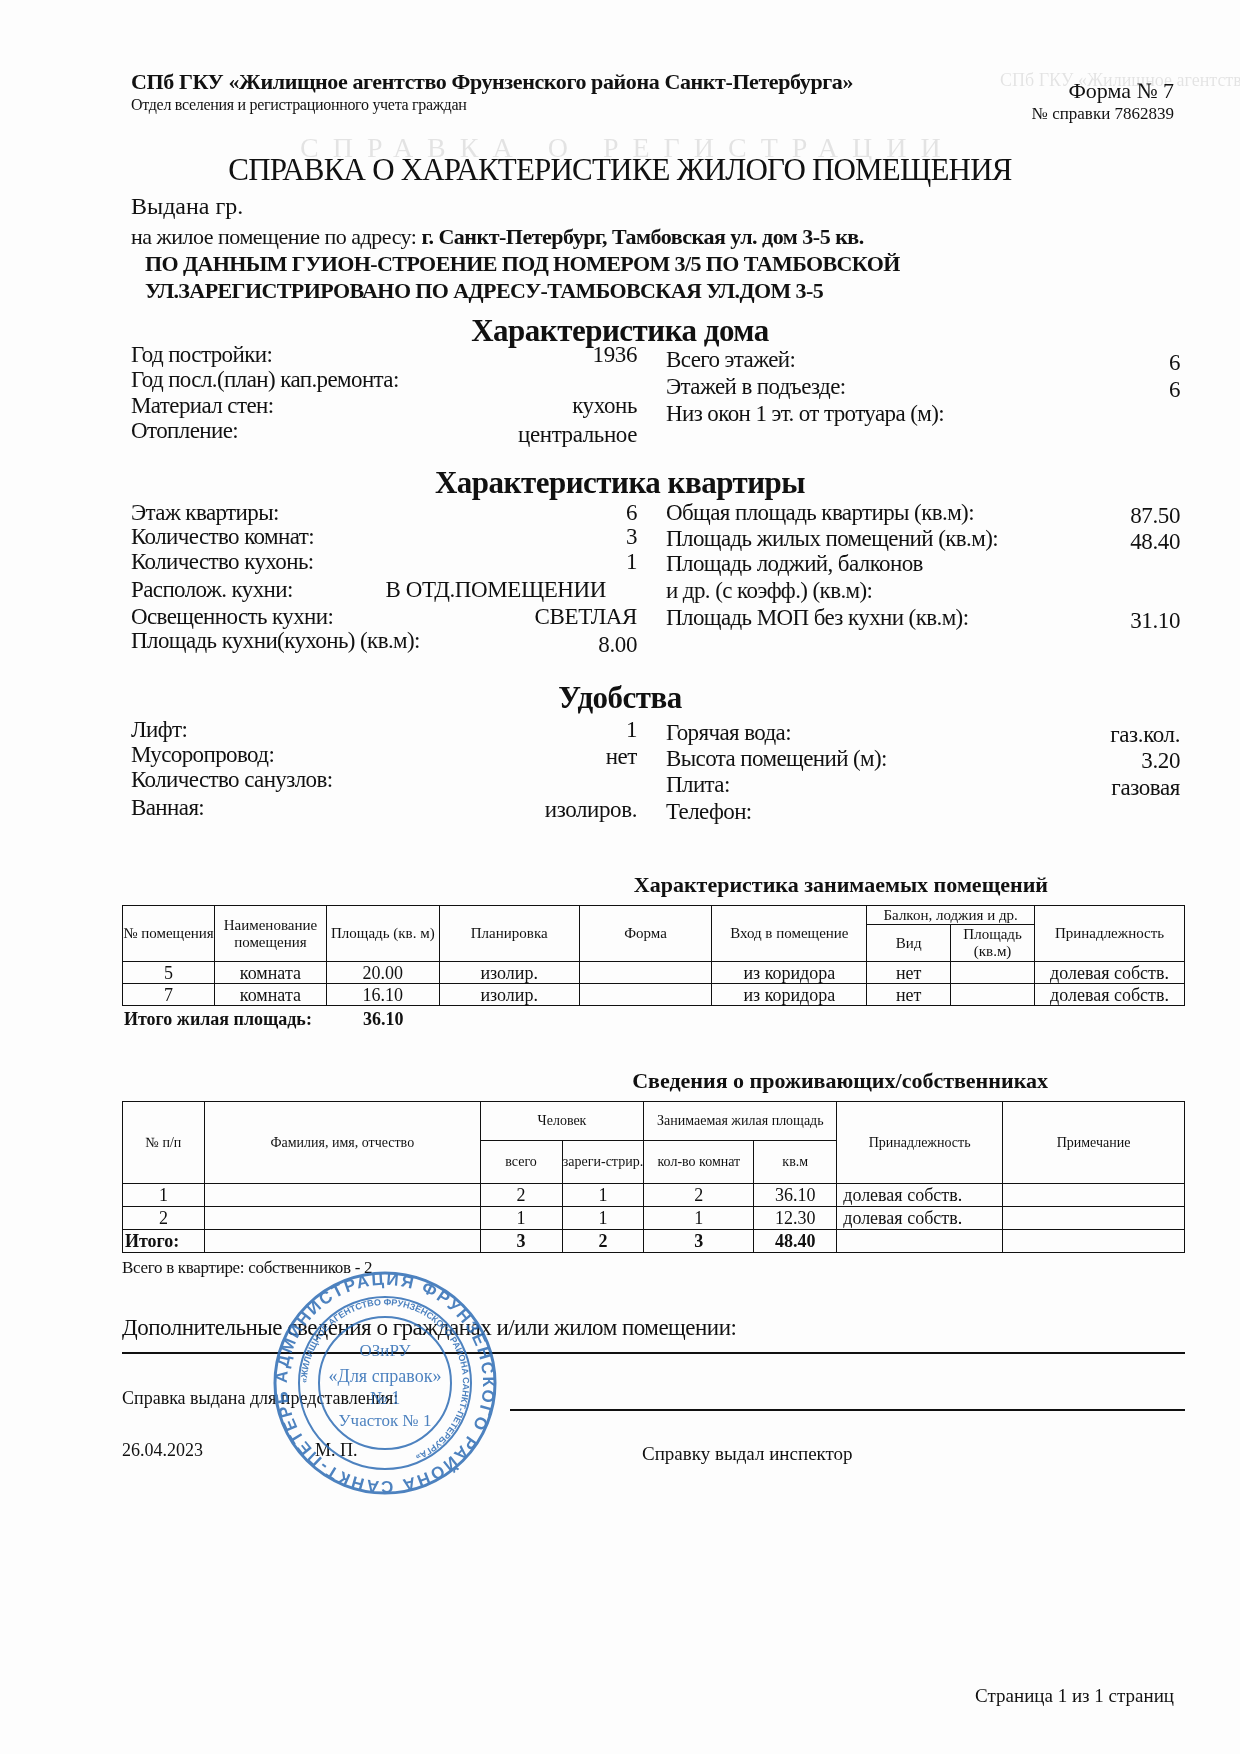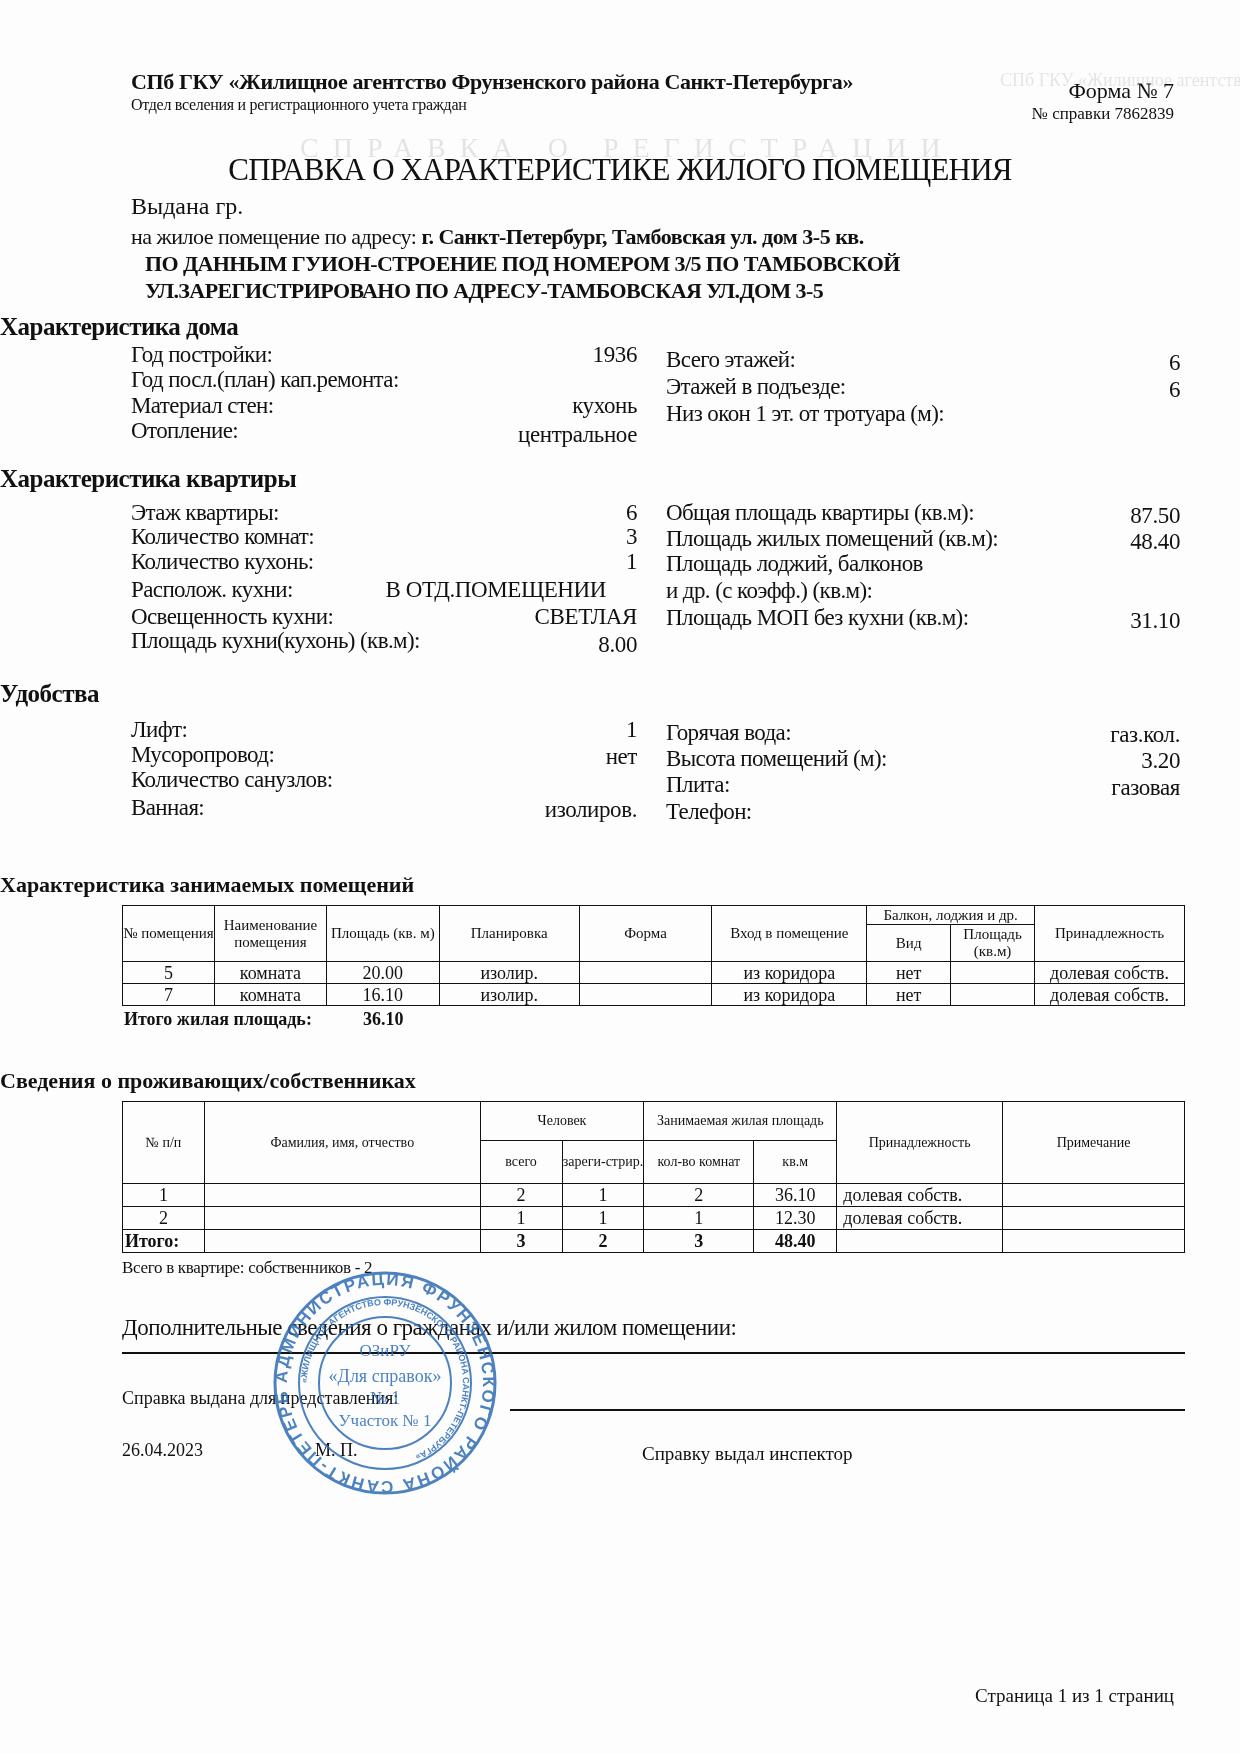--- a/index.html
+++ b/index.html
@@ -10,24 +10,24 @@
   .hdr-dept { left: 131px; top: 96px; font-size: 16px; letter-spacing: -0.3px; white-space: nowrap; }
   .form-no { right: 66px; top: 78px; font-size: 22px; white-space: nowrap; }
   .ref-no { right: 66px; top: 104px; font-size: 17px; white-space: nowrap; }
   .title { left: 0; width: 1240px; top: 152px; text-align: center; font-size: 31px; font-weight: normal; letter-spacing: -0.8px; }
   .issued { left: 131px; top: 193px; font-size: 24px; }
   .addr { left: 131px; top: 224px; font-size: 22px; white-space: nowrap; letter-spacing: -0.5px; }
   .addr b { font-weight: bold; }
   .note1, .note2 { left: 145px; font-size: 22px; font-weight: bold; white-space: nowrap; letter-spacing: -0.6px; }
   .note1 { top: 251px; }
   .note2 { top: 278px; }
-  .sec-title { left: 0; width: 1240px; text-align: left; font-size: 25px; font-weight: bold; letter-spacing: -0.5px; }
+  .sec-title { left: 0; width: 1240px; text-align: center; font-size: 31px; font-weight: bold; letter-spacing: -0.5px; }
   .lbl { font-size: 23px; white-space: nowrap; letter-spacing: -0.6px; }
   .val { font-size: 23px; white-space: nowrap; text-align: right; letter-spacing: -0.4px; }
-  .tbl-title { left: 0; width: 1004px; text-align: left; font-size: 22px; font-weight: bold; }
+  .tbl-title { left: 0; width: 1004px; text-align: right; font-size: 22px; font-weight: bold; padding-left: 44px; }
   table.grid { position: absolute; border-collapse: collapse; font-family: "Liberation Serif", serif; }
   table.grid td, table.grid th { border: 1.6px solid #111; text-align: center; padding: 0; font-weight: normal; }
   #t1 { left: 122px; top: 905px; width: 1063px; }
   #t1 th { font-size: 15px; line-height: 17px; height: 25px; }
   #t1 td { font-size: 18px; height: 21px; line-height: 20px; }
   #t2 { left: 122px; top: 1101px; width: 1063px; }
   #t2 th { font-size: 14px; line-height: 16px; height: 38px; }
   #t2 td { font-size: 18px; height: 22px; line-height: 20px; }
   .bold { font-weight: bold !important; }
   .total-lbl { left: 124px; top: 1009px; font-size: 18px; font-weight: bold; }

